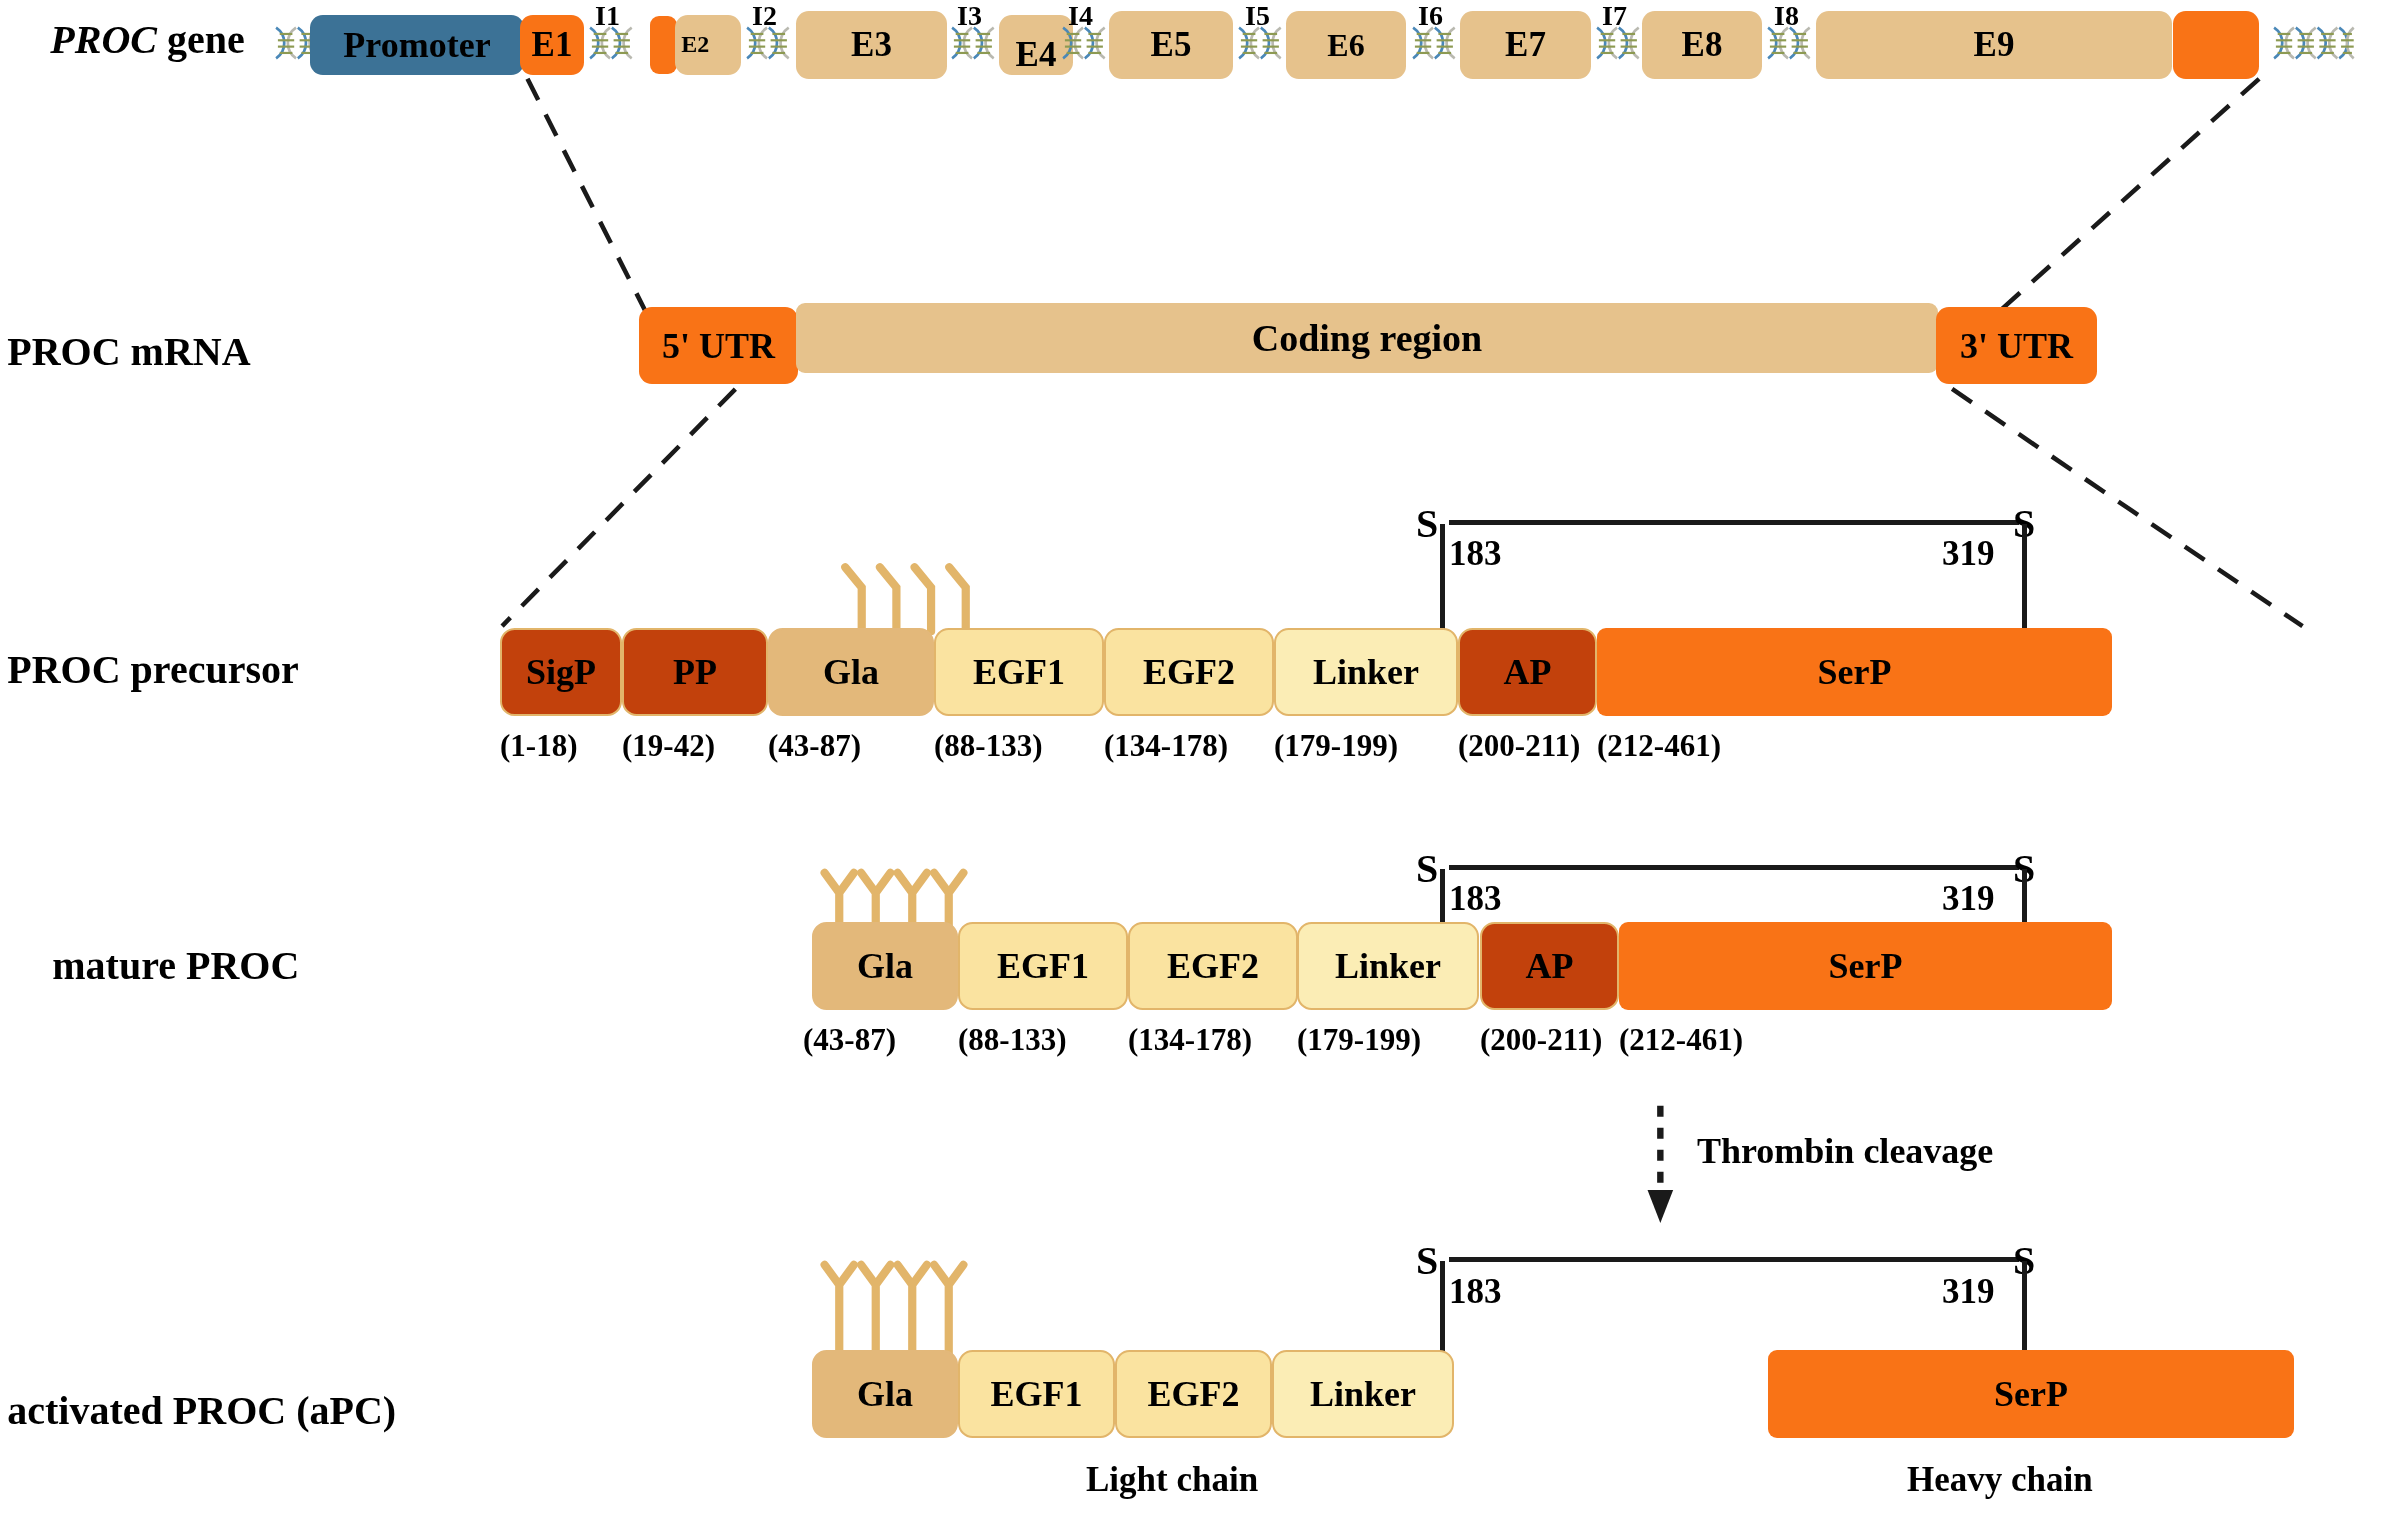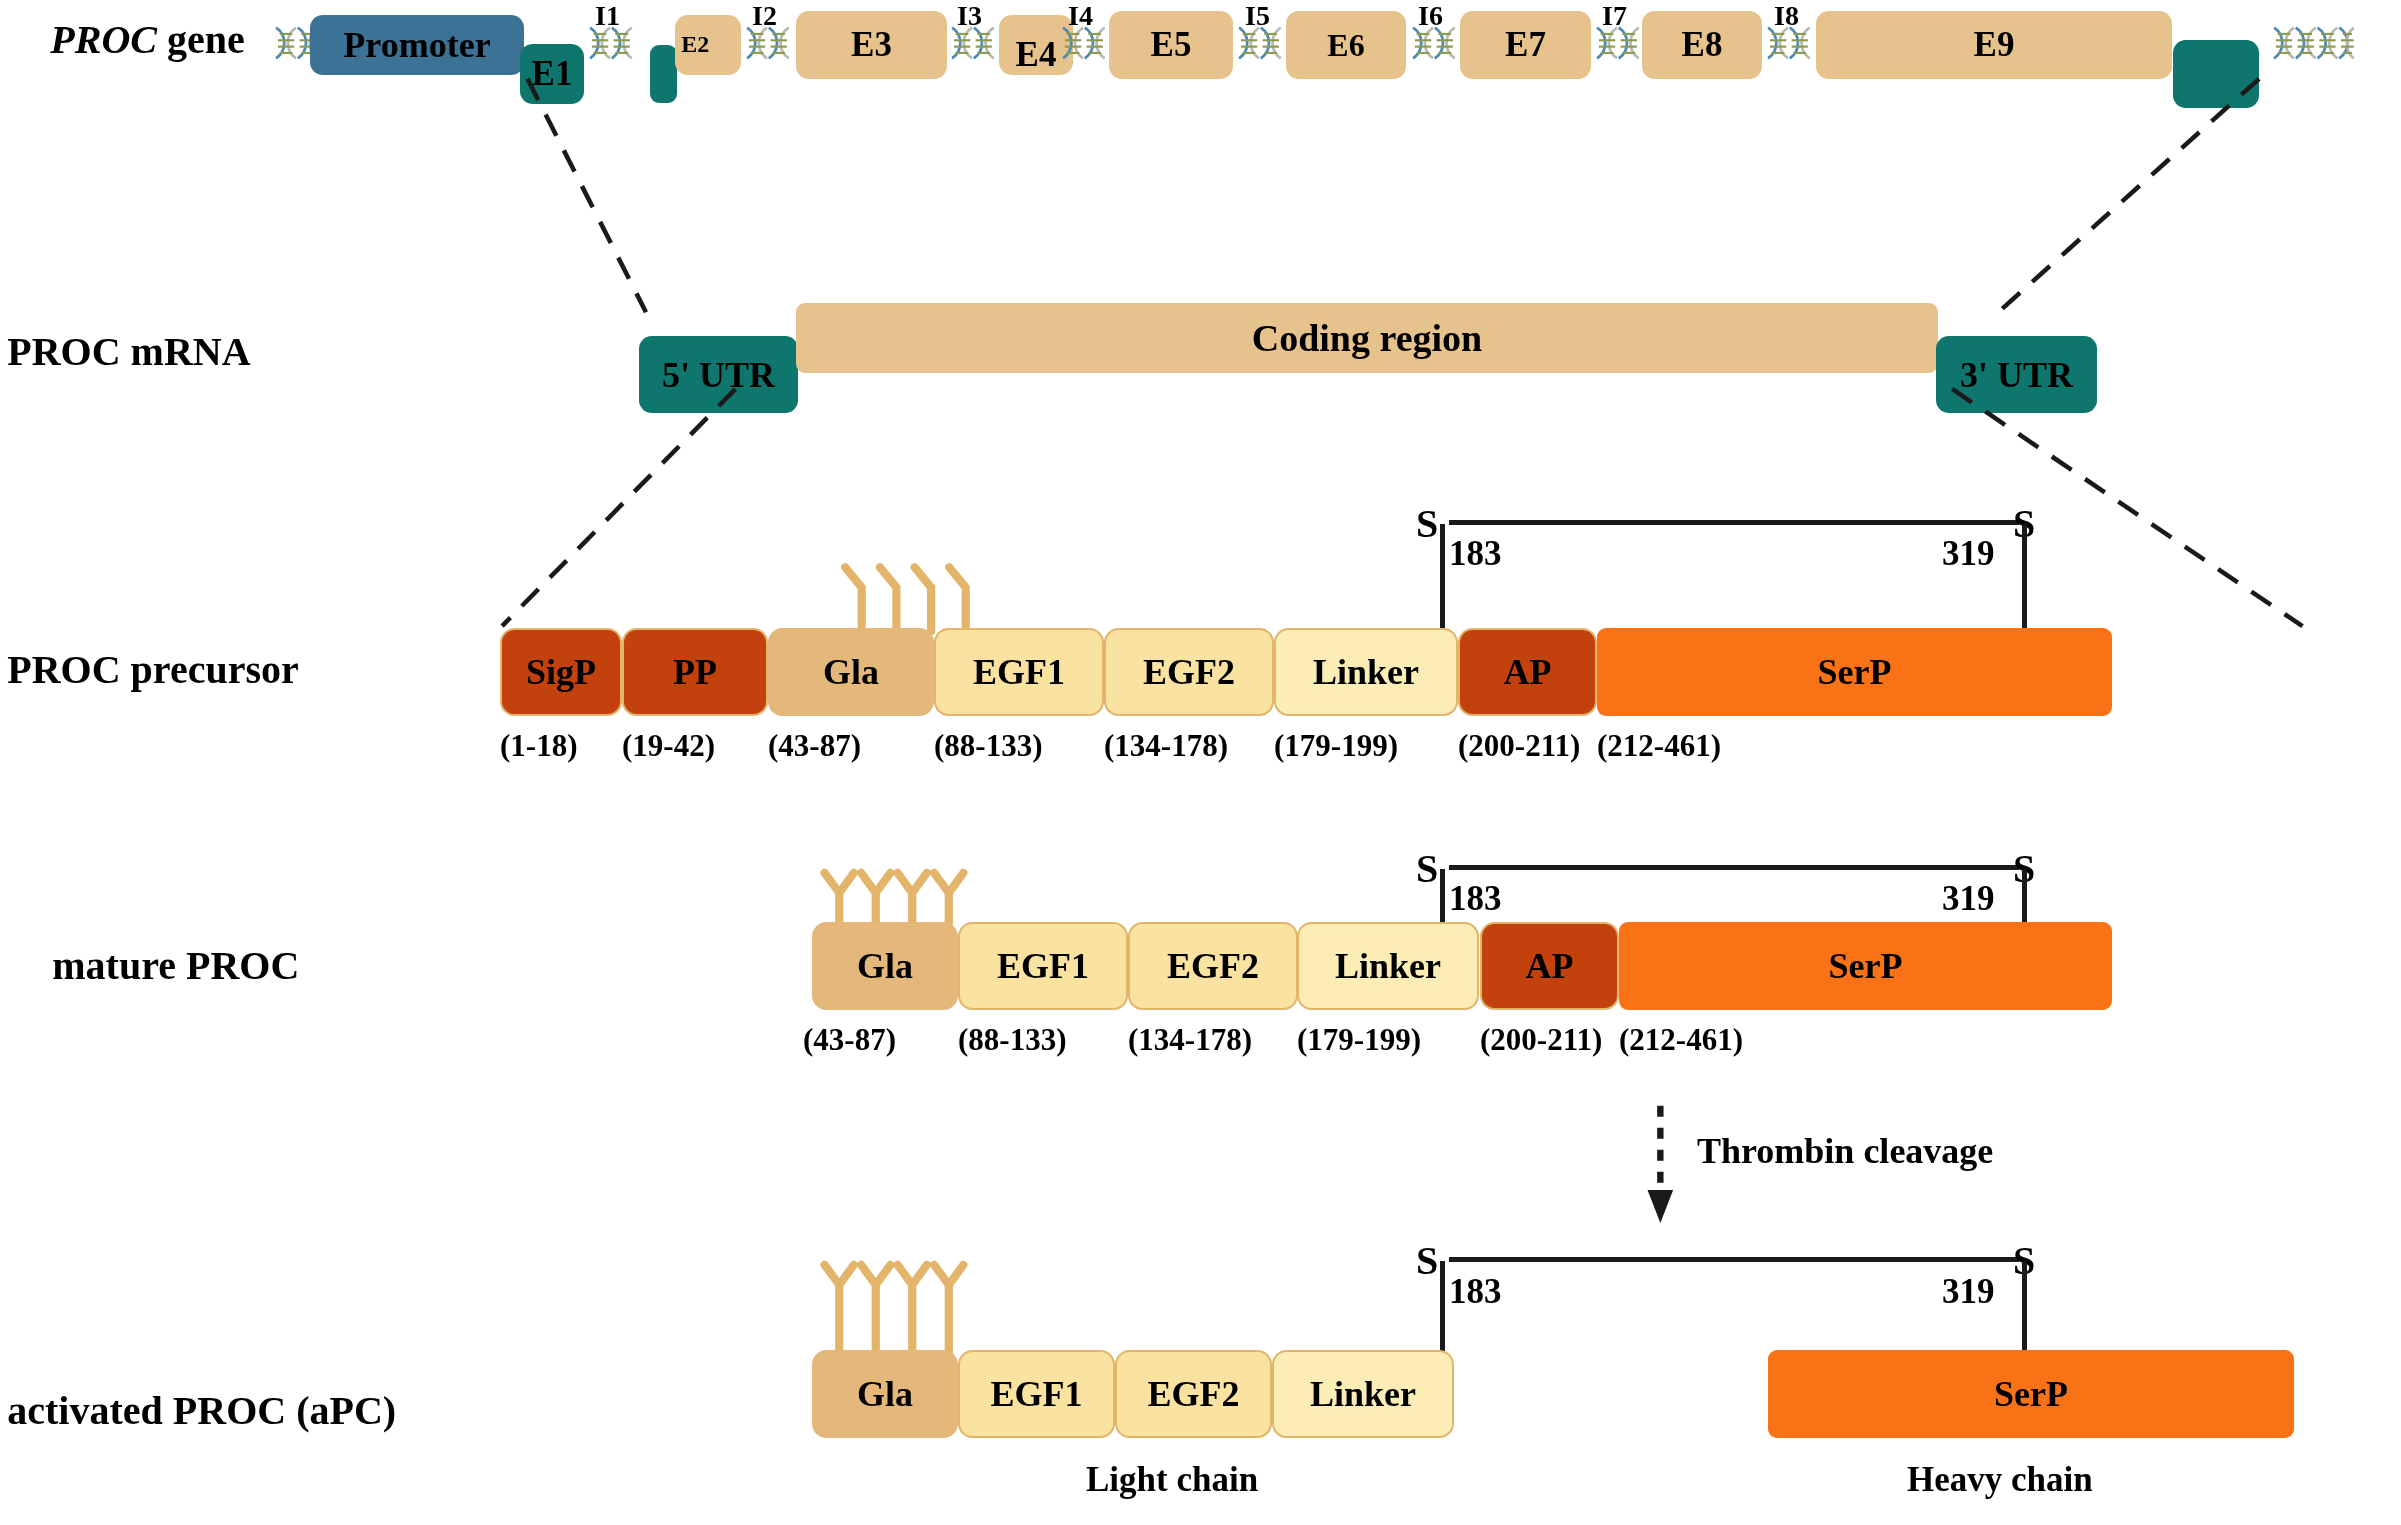--- a/index.html
+++ b/index.html
@@ -10,21 +10,21 @@
 
   
   .box{position:absolute;box-sizing:border-box;display:flex;align-items:center;
        justify-content:center;font-weight:bold;color:#000;white-space:nowrap;
        border-radius:12.8px;}
   .gene-box{border-radius:12.8px;}
   .dom{border:2.7px solid #E2B56A;border-radius:14.6px;}
 
   
   .c-promoter{background:#3C7296;}
-  .c-blue{background:#0f766e;margin-top:29px;}
+  .c-blue{background:#f97316;}
   .c-tan{background:#E6C28C;}
   .c-gla{background:#E3B87A;}
   .c-egf{background:#FAE3A0;}
   .c-linker{background:#FBEDB5;}
   .c-grey{background:#c2410c;}
   .c-serp{background:#f97316;text-align:right;}
 
   .intron-label{position:absolute;font-weight:bold;font-size:28px;}
 
   

